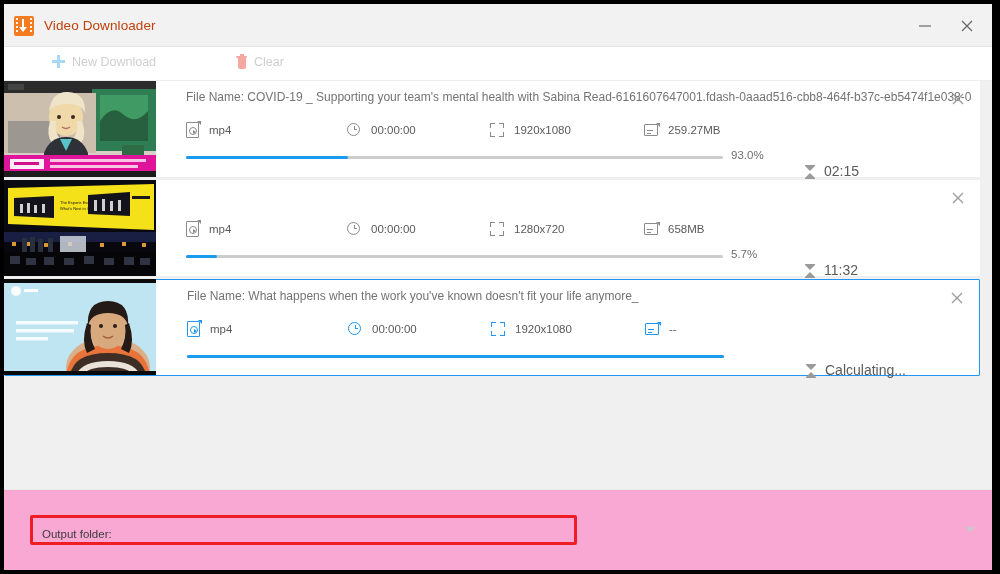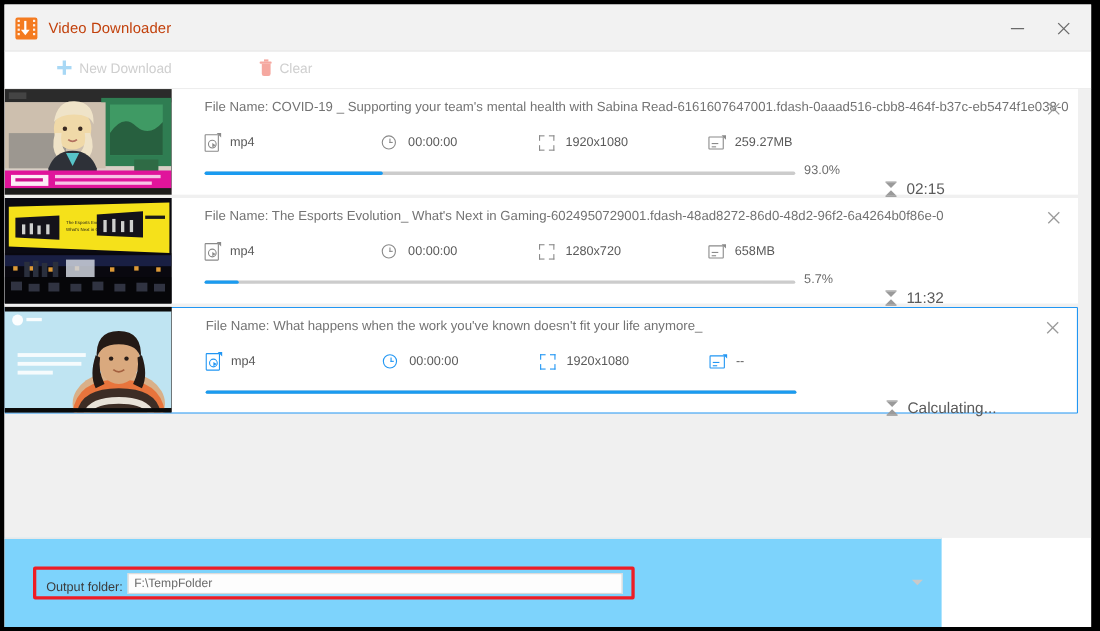--- a/index.html
+++ b/index.html
@@ -211,22 +211,22 @@
   .ic-hour .up { top: 1.4px; border-top: 5.5px solid #9a9a9a; }
   .ic-hour .dn { bottom: 1.4px; border-bottom: 5.5px solid #9a9a9a; }
 
   .rowclose {
     position: absolute; right: 14px; top: 10px;
     width: 16px; height: 16px; cursor: default;
   }
 
   
   .bottom {
-    position: absolute; left: 0; bottom: 0; width: 852px; height: 81px;
-    background: #7dd3fc; border-top: 1px solid #e8e8e8;
+    position: absolute; left: 0; bottom: 0; width: 988px; height: 81px;
+    background: #f9a8d4; border-top: 1px solid #e8e8e8;
   }
   .redbox {
     position: absolute; left: 26px; top: 25px; width: 547px; height: 30px;
     border: 3px solid #ee1c24; border-radius: 2px;
   }
   .of-label {
     position: absolute; left: 38px; top: 38px;
     font-size: 11.5px; color: #3c3c3c;
   }
   .of-input {
@@ -429,21 +429,20 @@
             <rect x="40" y="77" width="10" height="8"></rect>
               <rect x="60" y="78" width="10" height="7"></rect>
             <rect x="80" y="76" width="10" height="8"></rect>
               <rect x="100" y="78" width="10" height="7"></rect>
             <rect x="120" y="77" width="10" height="8"></rect>
               <rect x="136" y="78" width="10" height="7"></rect>
           </g>
         </svg>
       </div>
       <div class="rowbody">
-        <div class="fname">File Name: The Esports Evolution_ What's Next in Gaming-6024950729001.fdash-48ad8272-86d0-48d2-96f2-6a4264b0f86e-0</div>
         <div class="meta">
           <div class="meta-cell c0">
             <span class="ic ic-file">
                 <i class="doc"></i>
                 <i class="fold"></i>
                 <i class="circ"></i>
               </span>
             <span>mp4</span>
           </div>
           <div class="meta-cell c1">
@@ -579,18 +578,17 @@
             </svg>
         </div>
       </div>
     </div>
 
   </div>
 
   <div class="bottom">
     <div class="redbox"></div>
     <div class="of-label">Output folder:</div>
-    <input class="of-input" type="text" readonly="" value="F:\TempFolder" style="">
     <div class="of-caret"></div>
 
   </div>
 
 </div>
 
 </body></html>

